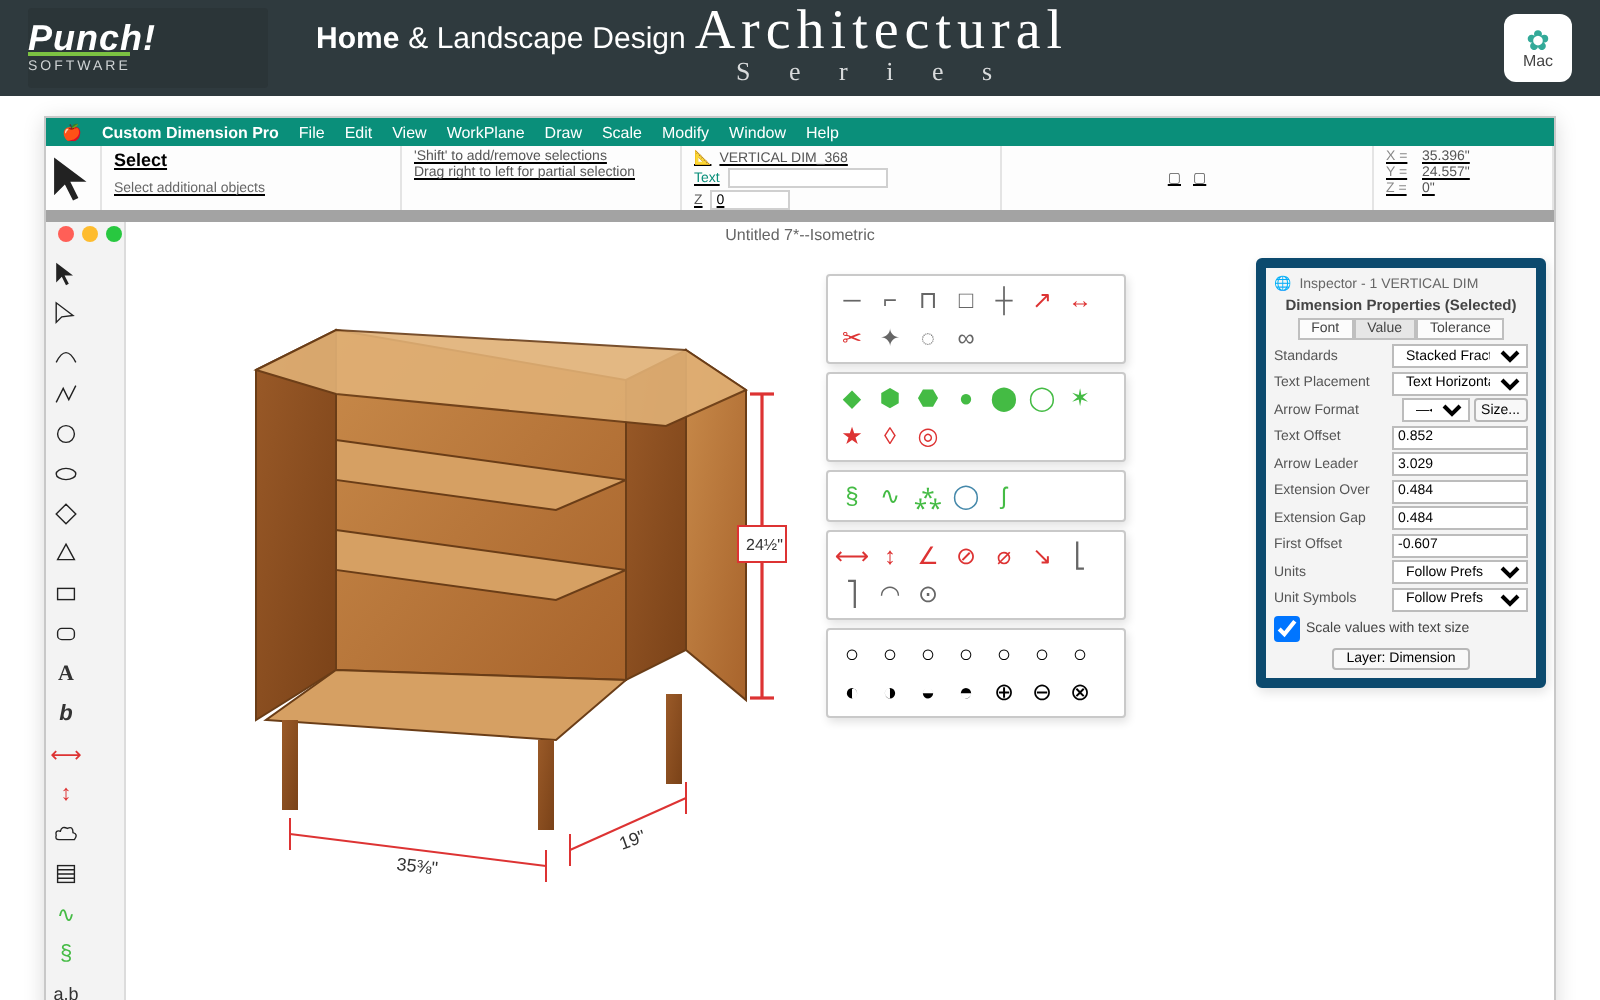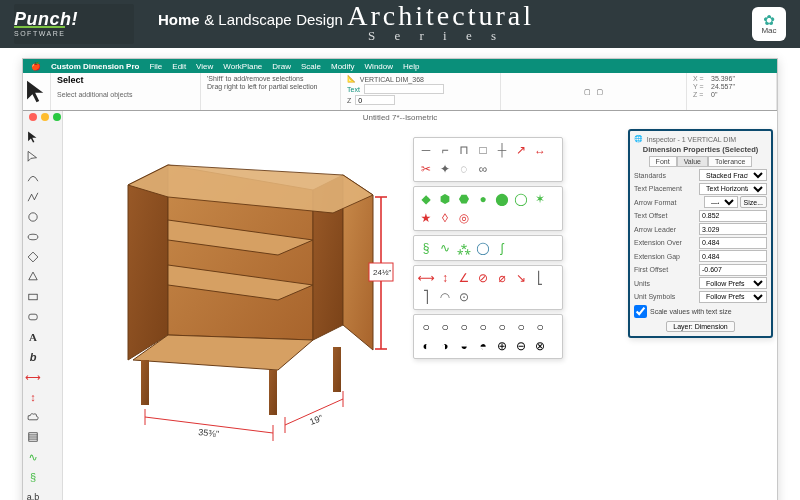--- a/index.html
+++ b/index.html
@@ -19,21 +19,21 @@
   .arch-sub { font-family: Georgia, serif; font-size: 13px; letter-spacing: 8px; color: #d9dbdc; position: relative; top:-4px; left: 210px;}
   .mac-badge { width: 34px; height: 34px; background: #fff; border-radius: 6px; display: flex; flex-direction: column; align-items: center; justify-content: center; color: #444; font-size:8px; margin-left:12px;}
   .mac-apple { font-size: 14px; line-height: 12px; color:#3a9;}
 
   
   .stage { flex: 1; background: #fff; padding: 10px 22px; }
   .window { border: 1px solid #c8c8c8; width: 100%; height: 100%; display: flex; flex-direction: column; background:#fff; box-shadow: 0 2px 10px rgba(0,0,0,.15);}
   .menubar { height: 14px; background: #0a8f7a; color: #fff; display: flex; align-items: center; gap: 10px; padding: 0 8px; font-size: 8px; }
   .menubar span { cursor: default; }
 
-  .toolbar-main { height: 38px; background:#fdfdfd; border-bottom:1px solid #a3a3a3; display:flex; }
+  .toolbar-main { height: 38px; background:#fdfdfd; border-bottom:6px solid #a3a3a3; display:flex;text-decoration:underline; }
   .tb-cursor { width:28px; display:flex; align-items:center; justify-content:center; border-right:1px solid #e4e4e4;}
   .tb-select { width:150px; padding:2px 6px; border-right:1px solid #e4e4e4;}
   .tb-select .h { font-size:9px; font-weight:700; }
   .tb-select .s { font-size:7px; color:#666; }
   .tb-info { flex:1; display:flex; }
   .tb-col { border-right:1px solid #e4e4e4; padding:2px 6px; font-size:7px; display:flex; flex-direction:column; gap:1px; color:#555;}
   .tb-col input { font-size:7px; border:1px solid #d0d0d0; height:10px; padding:0 2px; background:#fff;}
   .tb-col .row { display:flex; gap:4px; align-items:center;}
   .coord-col { width:90px; }
   .coord-col .row span:first-child { color:#888; width:14px; }
@@ -51,21 +51,21 @@
 
   .canvas { flex:1; position:relative; background:#ffffff; overflow:hidden;}
   .canvas svg { position:absolute; top:14px; left:-30px; }
 
   .flyouts { position:absolute; top:26px; left:350px; width:150px; display:flex; flex-direction:column; gap:4px;}
   .fly { background:#fff; border:1px solid #c9c9c9; border-radius:2px; padding:4px; box-shadow:1px 2px 5px rgba(0,0,0,.12);}
   .fly.row1 { display:flex; flex-wrap:wrap; gap:3px; }
   .fly .ic { width:16px; height:16px; display:flex; align-items:center; justify-content:center; font-size:12px; }
   .c-green{color:#4b4;} .c-red{color:#d33;} .c-blue{color:#48a;} .c-gray{color:#666;}
 
-  .inspector { position:absolute; right:4px; top:18px; width:145px; background:#f4f4f4; border:2px solid #0c4a6e; border-radius:3px; box-shadow:1px 2px 6px rgba(0,0,0,.12); padding:4px; font-size:7px; color:#444;}
+  .inspector { position:absolute; right:4px; top:18px; width:145px; background:#f4f4f4; border:5px solid #0c4a6e; border-radius:3px; box-shadow:1px 2px 6px rgba(0,0,0,.12); padding:4px; font-size:7px; color:#444;}
   .inspector .hdr { display:flex; align-items:center; gap:4px; font-size:7px; color:#666; margin-bottom:2px;}
   .inspector .title2 { font-size:7.5px; font-weight:700; text-align:center; margin:2px 0;}
   .inspector .tabs { display:flex; justify-content:center; margin:2px 0;}
   .inspector .tabs span{ padding:1px 6px; border:1px solid #bfbfbf; font-size:7px; background:#fcfcfc;}
   .inspector .tabs span.act{ background:#e6e6e6;}
   .inspector .prop { display:flex; justify-content:space-between; align-items:center; margin:1.5px 0;}
   .inspector .prop label{ font-size:7px; color:#555;}
   .inspector select, .inspector input[type=text]{ font-size:7px; height:12px; border:1px solid #bcbcbc; background:#fff; padding:0 2px; width:68px;}
   .inspector .chk { display:flex; align-items:center; gap:3px; margin-top:2px;}
   .inspector button{ font-size:7px; padding:1px 6px; border:1px solid #b7b7b7; background:#f8f8f8; border-radius:2px; display:block; margin:3px auto 0;}

